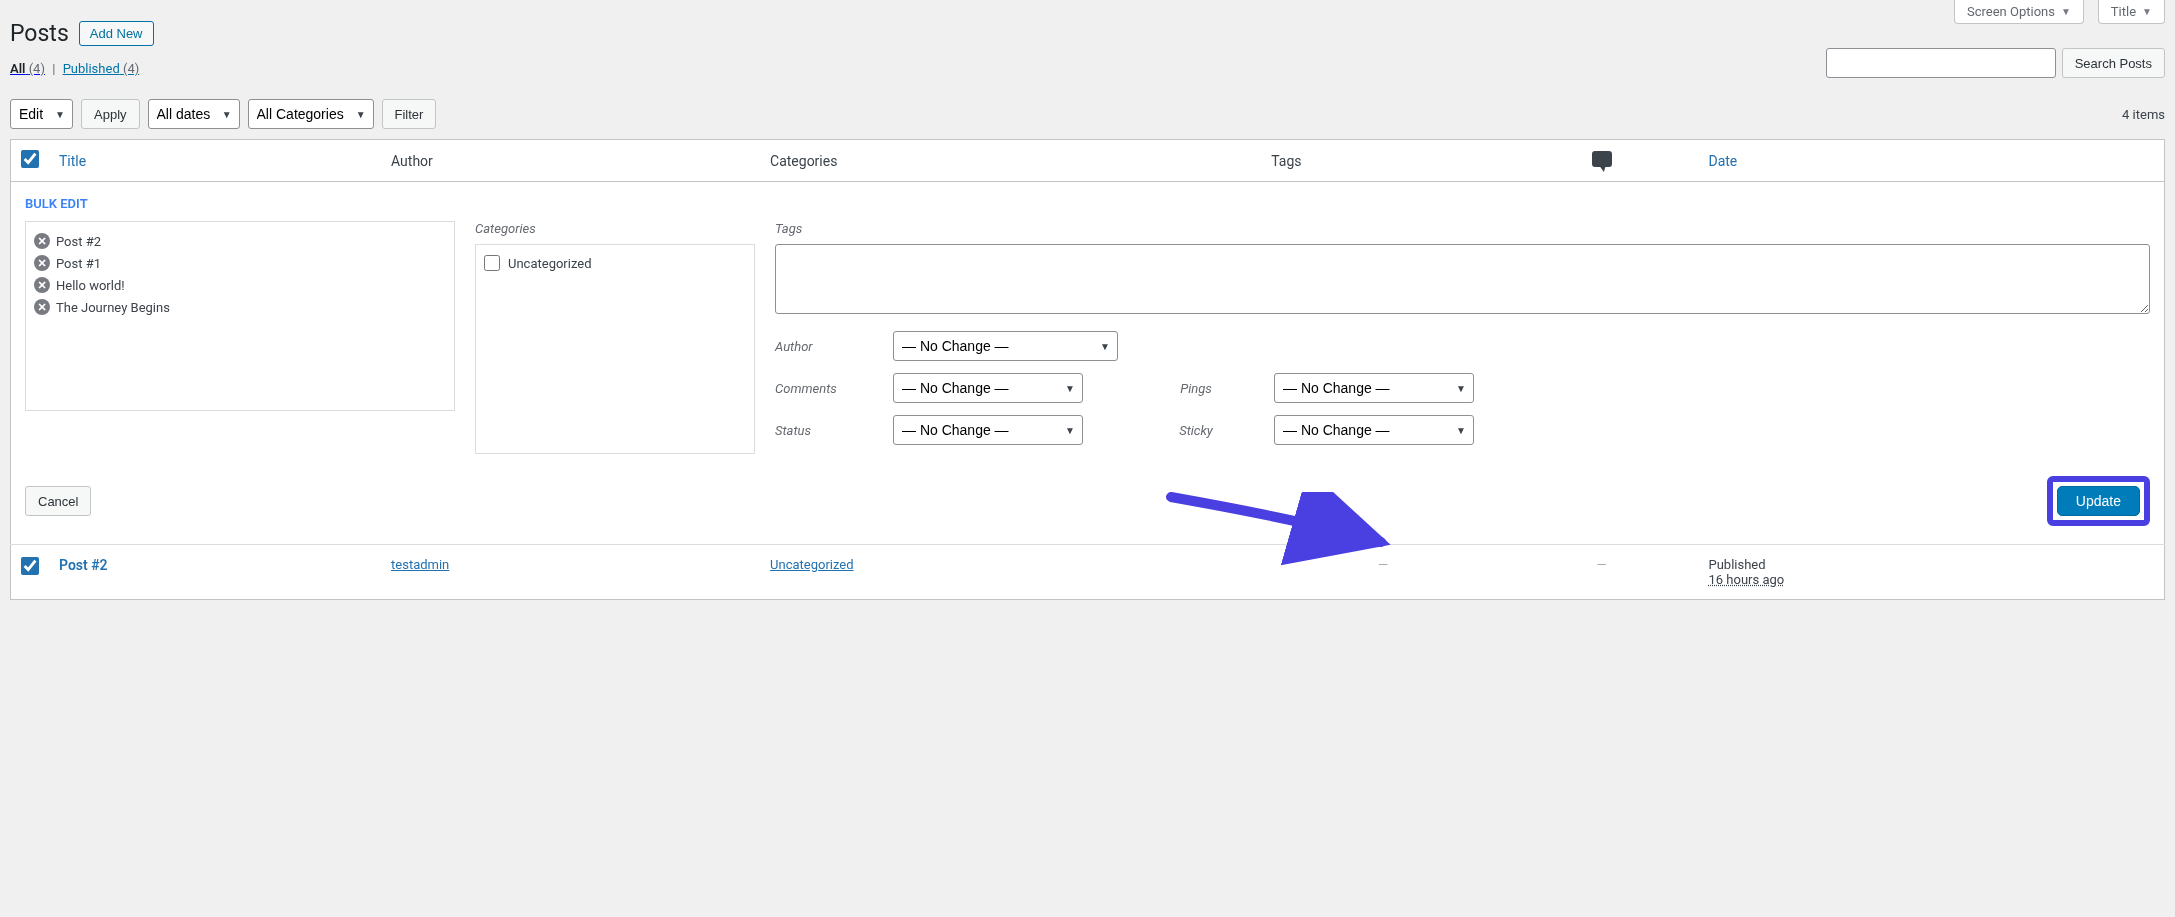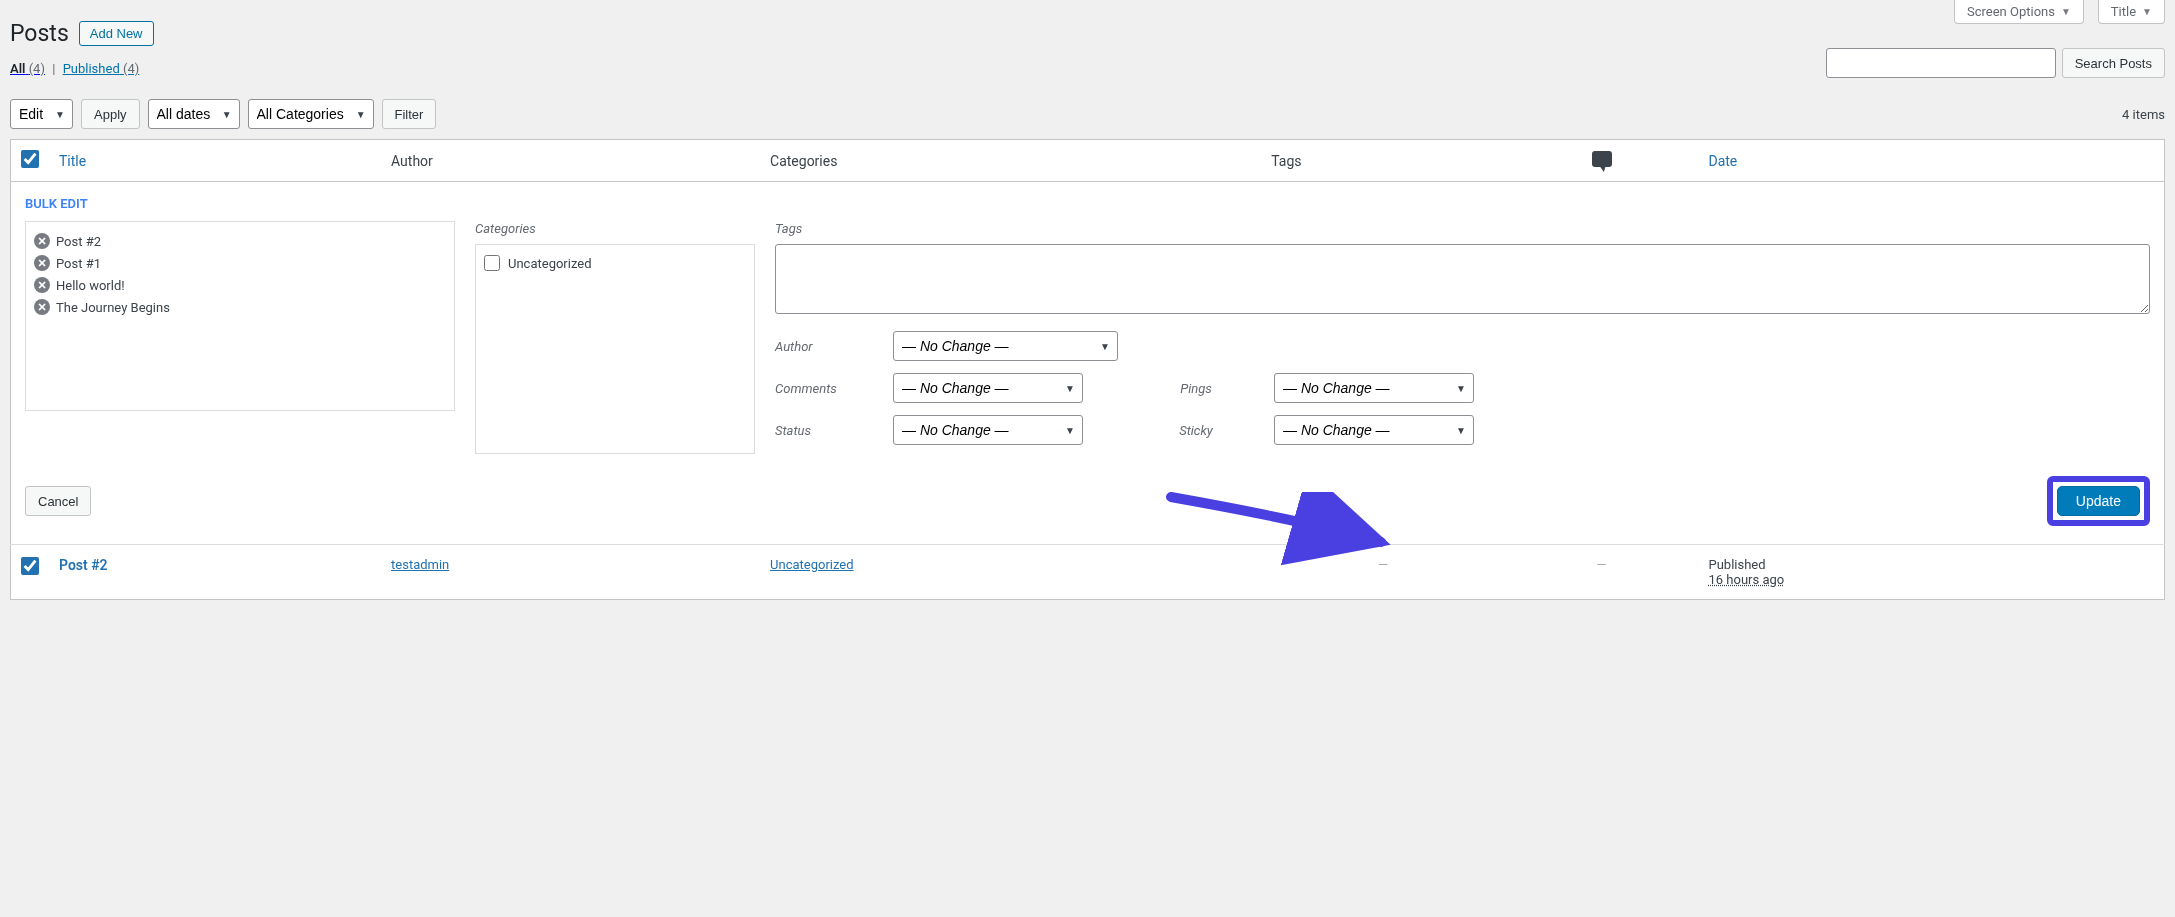--- a/index.html
+++ b/index.html
@@ -48,21 +48,21 @@
 
 .post-item { display: flex; align-items: center; gap: 6px; padding: 3px 0; font-size: 13px; color: #3c434a; }
 .remove-icon { width: 16px; height: 16px; border-radius: 50%; background: #787c82; color: #fff; display: inline-flex; align-items: center; justify-content: center; font-size: 11px; font-weight: bold; cursor: pointer; flex-shrink: 0; }
 .cat-item { display: flex; align-items: center; gap: 8px; font-size: 13px; padding: 2px 0; }
 .cat-item input[type=checkbox] { width: 16px; height: 16px; }
 
 .right-col textarea { width: 100%; height: 70px; border: 1px solid #8c8f94; border-radius: 3px; resize: both; padding: 6px; font-family: inherit; }
 .field-grid { display: grid; grid-template-columns: 100px 225px 120px 200px; gap: 12px 18px; align-items: center; margin-top: 14px; }
 .field-grid .lbl { font-style: italic; color: #646970; font-size: 13px; }
 .field-grid .sel { position: relative; }
-.field-grid select { width: 100%; border: 1px solid #8c8f94; background: #fff; height: 30px; padding: 0 26px 0 8px; font-size: 14px; border-radius: 3px; appearance: none; font-style: italic; }
+.field-grid select { width: 100%; border: 1px solid #8c8f94; background: #fff; height: 30px; padding: 0 26px 0 8px; font-size: 14px; border-radius: 3px; appearance: none; }
 .field-grid .sel::after { content: "▼"; position: absolute; right: 8px; top: 50%; transform: translateY(-50%); font-size: 10px; color: #3c434a; pointer-events: none; }
 
 .bulk-actions { display: flex; justify-content: space-between; align-items: center; margin-top: 22px; }
 .update-btn { background: #007cba; color: #fff; border: 1px solid #006ba1; padding: 6px 18px; font-size: 14px; border-radius: 5px; cursor: pointer; }
 
 .highlight-box { border: 6px solid #4a3fe0; border-radius: 6px; padding: 4px; display: inline-block; }
 .arrow-annotation { position: absolute; pointer-events: none; }
 
 .data-row td { padding: 12px 10px; font-size: 13px; border-top: 1px solid #dcdcde; vertical-align: top; }
 .data-row .checkbox-cell { width: 36px; }

